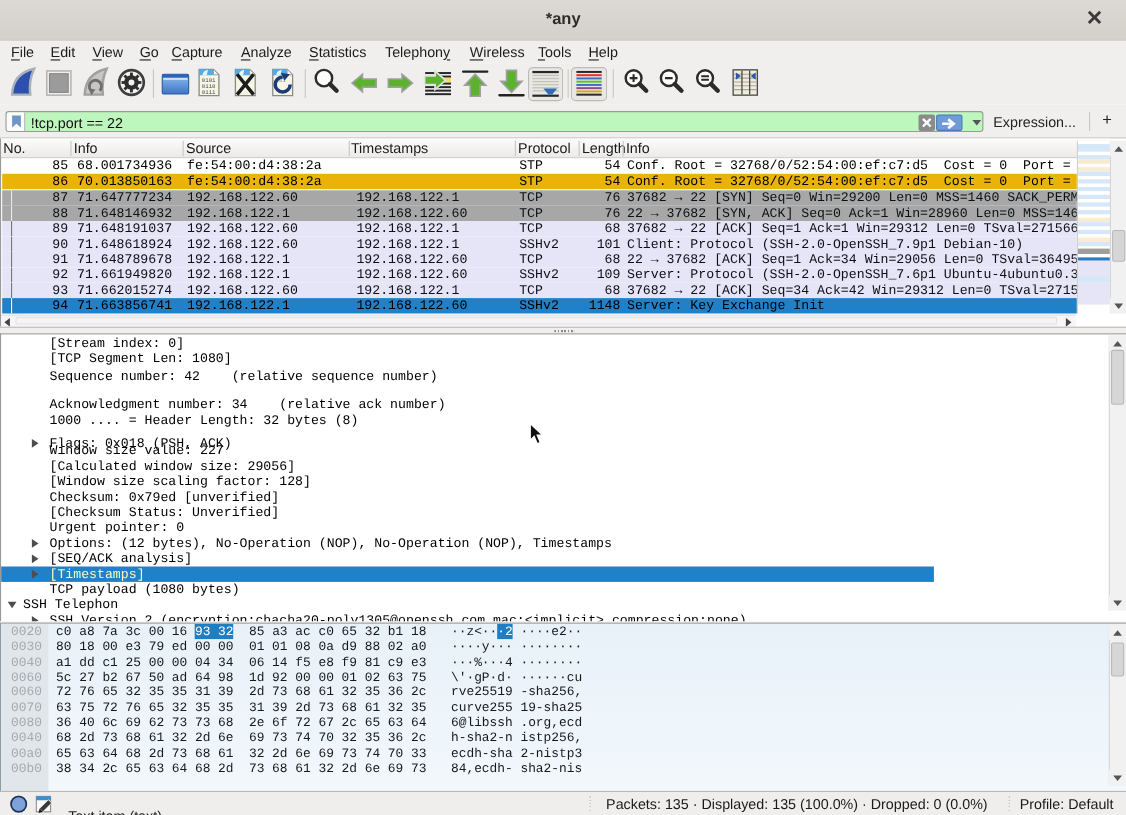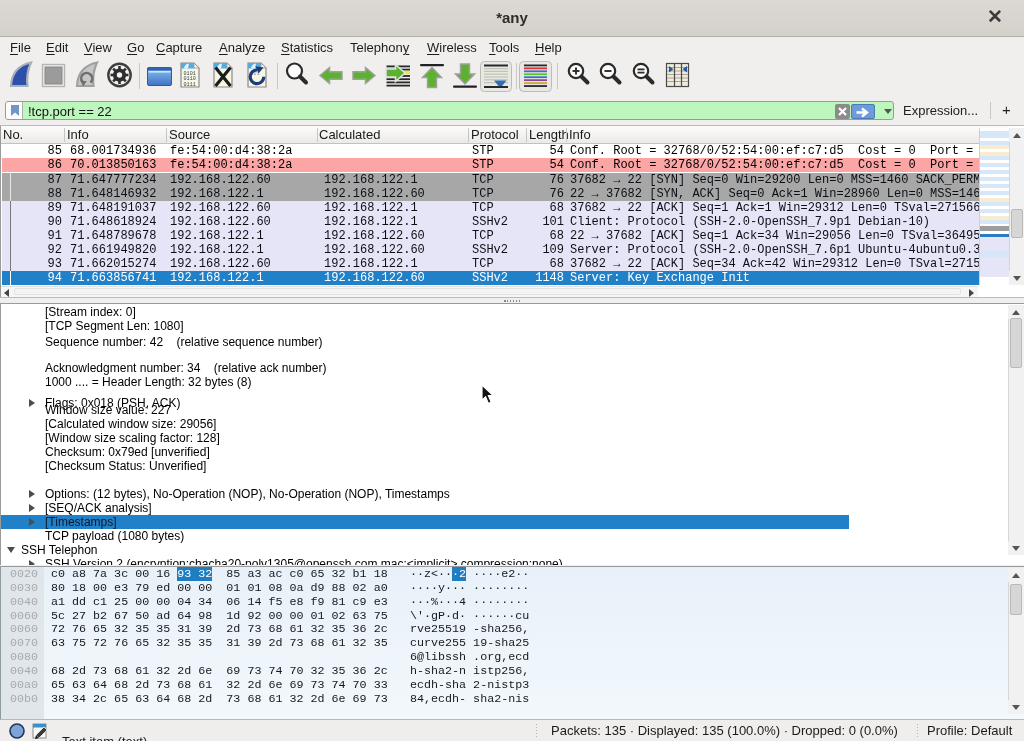--- a/index.html
+++ b/index.html
@@ -44,21 +44,21 @@
 .sbv{position:absolute;width:16px;background:#f1f1f1;border-left:1px solid #d5d5d5;}
 .sbh{position:absolute;height:11px;background:#f6f6f6;border-top:1px solid #e0e0e0;}
 .sbtn{position:absolute;width:16px;height:14px;background:#f1f1f1;}
 .thumbv{position:absolute;left:2px;width:12px;background:#d6d6d6;border:1px solid #b9b9b9;border-radius:2px;}
 .thumbh{position:absolute;top:2px;height:7px;background:#f4f4f4;border:1px solid #e2e2e2;border-radius:2px;}
 .arr{position:absolute;width:0;height:0;}
 
 .split{left:0;width:1024px;background:#f0efed;}
 
 #dpane{left:0;top:303px;width:1024px;height:262px;background:#fff;border-top:1px solid #9a9a9a;border-left:1px solid #9a9a9a;overflow:hidden;}
-.dl{position:absolute;left:0;width:848px;height:14.05px;font-size:12px;line-height:14.05px;font-family:Liberation Sans, sans-serif;color:#000;white-space:pre;}
+.dl{position:absolute;left:0;width:848px;height:14.05px;font-size:12px;line-height:14.05px;font-family:Liberation Mono, monospace;color:#000;white-space:pre;}
 .tri-r{position:absolute;width:0;height:0;border-left:6px solid #4d4d4d;border-top:4px solid transparent;border-bottom:4px solid transparent;}
 .tri-d{position:absolute;width:0;height:0;border-top:6px solid #4d4d4d;border-left:4px solid transparent;border-right:4px solid transparent;}
 
 #xpane{left:0;top:566px;width:1024px;height:153px;background:linear-gradient(180deg,#e8f1f9,#f2f8fc);border-top:1px solid #9a9a9a;border-left:1px solid #8f9ba3;overflow:hidden;}
 #xoff{position:absolute;left:0;top:0;width:43px;height:153px;background:#e1e6eb;}
 .xl{position:absolute;height:13.9px;font-size:11.7px;line-height:13.9px;font-family:"Liberation Mono",monospace;white-space:pre;}
 .xo{left:9px;color:#a4aab0;}
 .xh{left:50px;color:#16191c;}
 .xa{left:409px;color:#16191c;font-family:Liberation Mono, monospace;}
 .hl{background:#1f7dc2;color:#fff;}
@@ -247,41 +247,41 @@
     </div>
     <div id="fexpr">Expression...</div>
     <div id="fsep2"></div>
     <div id="fplus">+</div>
   </div>
 <div id="plist" class="a">
     <div id="phead">
       <span style="left:2px">No.</span>
       <span style="left:66px">Info</span>
       <span style="left:168px">Source</span>
-      <span style="left:318px">Calculated</span>
+      <span style="left:318px">Timestamps</span>
       <span style="left:470px">Protocol</span>
       <span style="left:528px">Length</span>
       <span style="left:568px">Info</span>
       <i style="left:63px"></i>
       <i style="left:165px"></i>
       <i style="left:316px"></i>
       <i style="left:467px"></i>
       <i style="left:525px"></i>
       <i style="left:565px"></i>
     </div>
     <div class="prow mono" style="top:18.3px;background:#fff;color:#000"><span class="pc0">85</span><span class="pc1">68.001734936</span><span class="pc2">fe:54:00:d4:38:2a</span><span class="pc3"></span><span class="pc4">STP</span><span class="pc5">54</span><span class="pc6">Conf. Root = 32768/0/52:54:00:ef:c7:d5  Cost = 0  Port = 0x8002</span></div>
-    <div class="prow mono" style="top:32.4px;background:#fca5a5;color:#000"><span class="pc0">86</span><span class="pc1">70.013850163</span><span class="pc2">fe:54:00:d4:38:2a</span><span class="pc3"></span><span class="pc4">STP</span><span class="pc5">54</span><span class="pc6">Conf. Root = 32768/0/52:54:00:ef:c7:d5  Cost = 0  Port = 0x8002</span></div>
+    <div class="prow mono" style="top:32.4px;background:#eab308;color:#000"><span class="pc0">86</span><span class="pc1">70.013850163</span><span class="pc2">fe:54:00:d4:38:2a</span><span class="pc3"></span><span class="pc4">STP</span><span class="pc5">54</span><span class="pc6">Conf. Root = 32768/0/52:54:00:ef:c7:d5  Cost = 0  Port = 0x8002</span></div>
     <div class="prow mono" style="top:46.5px;background:#a7a7a7;color:#0c1014"><i class="strm" style="background:#e8e8e8"></i><span class="pc0">87</span><span class="pc1">71.647777234</span><span class="pc2">192.168.122.60</span><span class="pc3">192.168.122.1</span><span class="pc4">TCP</span><span class="pc5">76</span><span class="pc6">37682 → 22 [SYN] Seq=0 Win=29200 Len=0 MSS=1460 SACK_PERM=1 TSv</span></div>
     <div class="prow mono" style="top:60.6px;background:#a7a7a7;color:#0c1014"><i class="strm" style="background:#e8e8e8"></i><span class="pc0">88</span><span class="pc1">71.648146932</span><span class="pc2">192.168.122.1</span><span class="pc3">192.168.122.60</span><span class="pc4">TCP</span><span class="pc5">76</span><span class="pc6">22 → 37682 [SYN, ACK] Seq=0 Ack=1 Win=28960 Len=0 MSS=1460 SAC</span></div>
     <div class="prow mono" style="top:74.7px;background:#e6e5f8;color:#0c1014"><i class="strm" style="background:#777"></i><span class="pc0">89</span><span class="pc1">71.648191037</span><span class="pc2">192.168.122.60</span><span class="pc3">192.168.122.1</span><span class="pc4">TCP</span><span class="pc5">68</span><span class="pc6">37682 → 22 [ACK] Seq=1 Ack=1 Win=29312 Len=0 TSval=271566954 T</span></div>
     <div class="prow mono" style="top:88.8px;background:#e6e5f8;color:#0c1014"><i class="strm" style="background:#777"></i><span class="pc0">90</span><span class="pc1">71.648618924</span><span class="pc2">192.168.122.60</span><span class="pc3">192.168.122.1</span><span class="pc4">SSHv2</span><span class="pc5">101</span><span class="pc6">Client: Protocol (SSH-2.0-OpenSSH_7.9p1 Debian-10)</span></div>
     <div class="prow mono" style="top:102.9px;background:#e6e5f8;color:#0c1014"><i class="strm" style="background:#777"></i><span class="pc0">91</span><span class="pc1">71.648789678</span><span class="pc2">192.168.122.1</span><span class="pc3">192.168.122.60</span><span class="pc4">TCP</span><span class="pc5">68</span><span class="pc6">22 → 37682 [ACK] Seq=1 Ack=34 Win=29056 Len=0 TSval=364952714 </span></div>
     <div class="prow mono" style="top:117.0px;background:#e6e5f8;color:#0c1014"><i class="strm" style="background:#777"></i><span class="pc0">92</span><span class="pc1">71.661949820</span><span class="pc2">192.168.122.1</span><span class="pc3">192.168.122.60</span><span class="pc4">SSHv2</span><span class="pc5">109</span><span class="pc6">Server: Protocol (SSH-2.0-OpenSSH_7.6p1 Ubuntu-4ubuntu0.3)</span></div>
     <div class="prow mono" style="top:131.1px;background:#e6e5f8;color:#0c1014"><i class="strm" style="background:#777"></i><span class="pc0">93</span><span class="pc1">71.662015274</span><span class="pc2">192.168.122.60</span><span class="pc3">192.168.122.1</span><span class="pc4">TCP</span><span class="pc5">68</span><span class="pc6">37682 → 22 [ACK] Seq=34 Ack=42 Win=29312 Len=0 TSval=271566968</span></div>
-    <div class="prow mono" style="top:145.2px;background:#2080c8;color:#ffffff"><i class="strm" style="background:#fff"></i><span class="pc0">94</span><span class="pc1">71.663856741</span><span class="pc2">192.168.122.1</span><span class="pc3">192.168.122.60</span><span class="pc4">SSHv2</span><span class="pc5">1148</span><span class="pc6">Server: Key Exchange Init</span></div>
+    <div class="prow mono" style="top:145.2px;background:#2080c8;color:#000000"><i class="strm" style="background:#fff"></i><span class="pc0">94</span><span class="pc1">71.663856741</span><span class="pc2">192.168.122.1</span><span class="pc3">192.168.122.60</span><span class="pc4">SSHv2</span><span class="pc5">1148</span><span class="pc6">Server: Key Exchange Init</span></div>
     <div id="mmap">
       <div style="top:3px;height:7px;background:#d5e7f8"></div>
       <div style="top:10px;height:3px;background:#fff"></div>
       <div style="top:13px;height:4px;background:#d5e7f8"></div>
       <div style="top:17px;height:4px;background:#f8ecd0"></div>
       <div style="top:21px;height:3px;background:#fff"></div>
       <div style="top:24px;height:4px;background:#f8ecd0"></div>
       <div style="top:28px;height:4px;background:#d5e7f8"></div>
       <div style="top:32px;height:3px;background:#fff"></div>
       <div style="top:35px;height:4px;background:#d5e7f8"></div>
@@ -329,23 +329,24 @@
     <div class="dl" style="top:14.55px;"><span style="position:absolute;left:44px">[TCP Segment Len: 1080]</span></div>
     <div class="dl" style="top:31px;"><span style="position:absolute;left:44px">Sequence number: 42    (relative sequence number)</span></div>
     <div class="dl" style="top:56.70px;"><span style="position:absolute;left:44px">Acknowledgment number: 34    (relative ack number)</span></div>
     <div class="dl" style="top:70.75px;text-align:right;"><span style="position:absolute;left:44px">1000 .... = Header Length: 32 bytes (8)</span></div>
     <div class="dl" style="top:92px;"><span class="tri-r" style="left:28px;top:3px;"></span><span style="position:absolute;left:44px">Flags: 0x018 (PSH, ACK)</span></div>
     <div class="dl" style="top:98.85px;"><span style="position:absolute;left:44px">Window size value: 227</span></div>
     <div class="dl" style="top:112.90px;"><span style="position:absolute;left:44px">[Calculated window size: 29056]</span></div>
     <div class="dl" style="top:126.95px;"><span style="position:absolute;left:44px">[Window size scaling factor: 128]</span></div>
     <div class="dl" style="top:141.00px;"><span style="position:absolute;left:44px">Checksum: 0x79ed [unverified]</span></div>
     <div class="dl" style="top:155.05px;"><span style="position:absolute;left:44px">[Checksum Status: Unverified]</span></div>
+    <div class="dl" style="top:169.10px;"><span style="position:absolute;left:44px">Urgent pointer: 0</span></div>
     <div class="dl" style="top:183.15px;"><span class="tri-r" style="left:28px;top:3px;"></span><span style="position:absolute;left:44px">Options: (12 bytes), No-Operation (NOP), No-Operation (NOP), Timestamps</span></div>
     <div class="dl" style="top:197.20px;"><span class="tri-r" style="left:28px;top:3px;"></span><span style="position:absolute;left:44px">[SEQ/ACK analysis]</span></div>
-    <div class="dl" style="top:211.25px;background:#2080c8;color:#0f172a;padding-left:32px;"><span class="tri-r" style="left:28px;top:3px;"></span><span style="position:absolute;left:44px">[Timestamps]</span></div>
+    <div class="dl" style="top:211.25px;background:#2080c8;color:#fef9c3;padding-left:32px;"><span class="tri-r" style="left:28px;top:3px;"></span><span style="position:absolute;left:44px">[Timestamps]</span></div>
     <div class="dl" style="top:225.30px;"><span style="position:absolute;left:44px">TCP payload (1080 bytes)</span></div>
     <div class="dl" style="top:239.35px;"><span class="tri-d" style="left:6px;top:4px;"></span><span style="position:absolute;left:20px">SSH Telephon</span></div>
     <div class="dl" style="top:253.40px;"><span class="tri-r" style="left:28px;top:3px;"></span><span style="position:absolute;left:44px">SSH Version 2 (encryption:chacha20-poly1305@openssh.com mac:&lt;implicit&gt; compression:none)</span></div>
     <div class="sbv a" style="left:1007px;top:1px;height:250px"></div>
     <div class="sbtn a" style="left:1007px;top:1px"></div>
     <div class="sbtn a" style="left:1007px;top:237px"></div>
     <div class="arr" style="left:1011px;top:6px;border-left:4px solid transparent;border-right:4px solid transparent;border-bottom:5px solid #555"></div>
     <div class="arr" style="left:1011px;top:242px;border-left:4px solid transparent;border-right:4px solid transparent;border-top:5px solid #555"></div>
     <div class="thumbv" style="left:1009px;top:14px;height:50px"></div>
   </div>
@@ -364,20 +365,21 @@
     <div class="xl xo" style="top:42.5px">0060</div>
     <div class="xl xh" style="top:42.5px">5c 27 b2 67 50 ad 64 98  1d 92 00 00 01 02 63 75</div>
     <div class="xl xa" style="top:42.5px">\'·gP·d· ······cu</div>
     <div class="xl xo" style="top:56.4px">0060</div>
     <div class="xl xh" style="top:56.4px">72 76 65 32 35 35 31 39  2d 73 68 61 32 35 36 2c</div>
     <div class="xl xa" style="top:56.4px">rve25519 -sha256,</div>
     <div class="xl xo" style="top:70.3px">0070</div>
     <div class="xl xh" style="top:70.3px">63 75 72 76 65 32 35 35  31 39 2d 73 68 61 32 35</div>
     <div class="xl xa" style="top:70.3px">curve255 19-sha25</div>
     <div class="xl xo" style="top:84.2px">0080</div>
+    <div class="xl xh" style="top:84.2px">36 40 6c 69 62 73 73 68  2e 6f 72 67 2c 65 63 64</div>
     <div class="xl xa" style="top:84.2px">6@libssh .org,ecd</div>
     <div class="xl xo" style="top:98.1px">0040</div>
     <div class="xl xh" style="top:98.1px">68 2d 73 68 61 32 2d 6e  69 73 74 70 32 35 36 2c</div>
     <div class="xl xa" style="top:98.1px">h-sha2-n istp256,</div>
     <div class="xl xo" style="top:112.0px">00a0</div>
     <div class="xl xh" style="top:112.0px">65 63 64 68 2d 73 68 61  32 2d 6e 69 73 74 70 33</div>
     <div class="xl xa" style="top:112.0px">ecdh-sha 2-nistp3</div>
     <div class="xl xo" style="top:125.9px">00b0</div>
     <div class="xl xh" style="top:125.9px">38 34 2c 65 63 64 68 2d  73 68 61 32 2d 6e 69 73</div>
     <div class="xl xa" style="top:125.9px">84,ecdh- sha2-nis</div>

